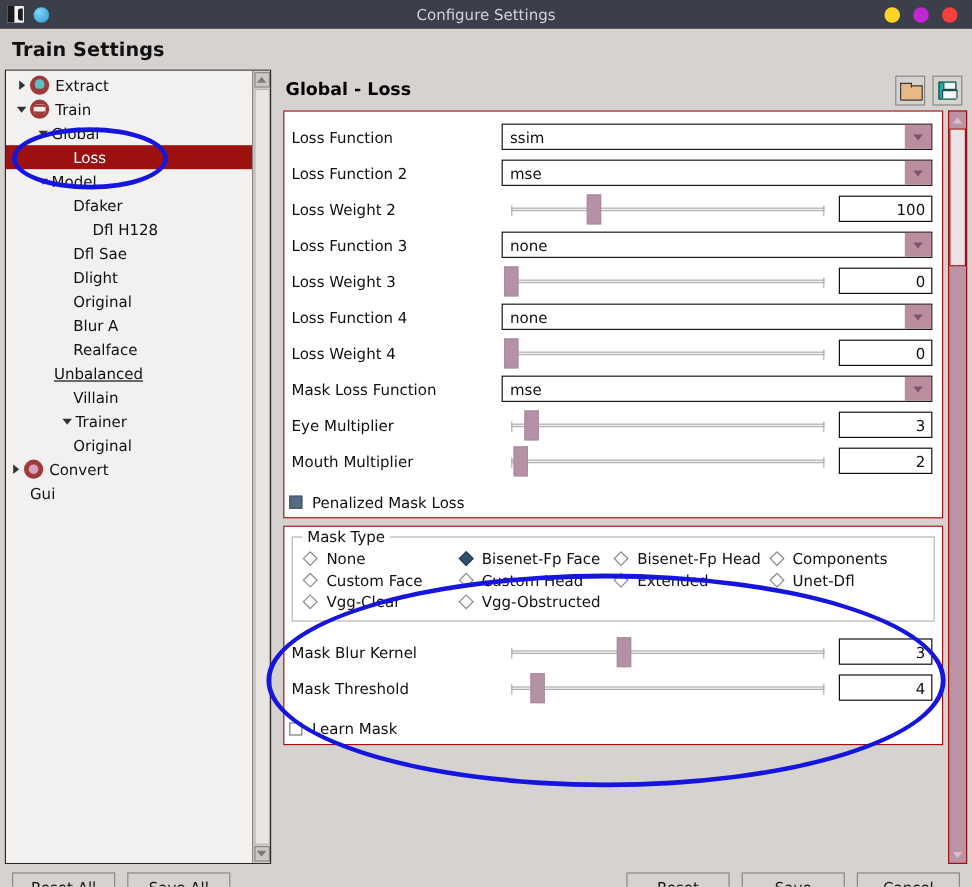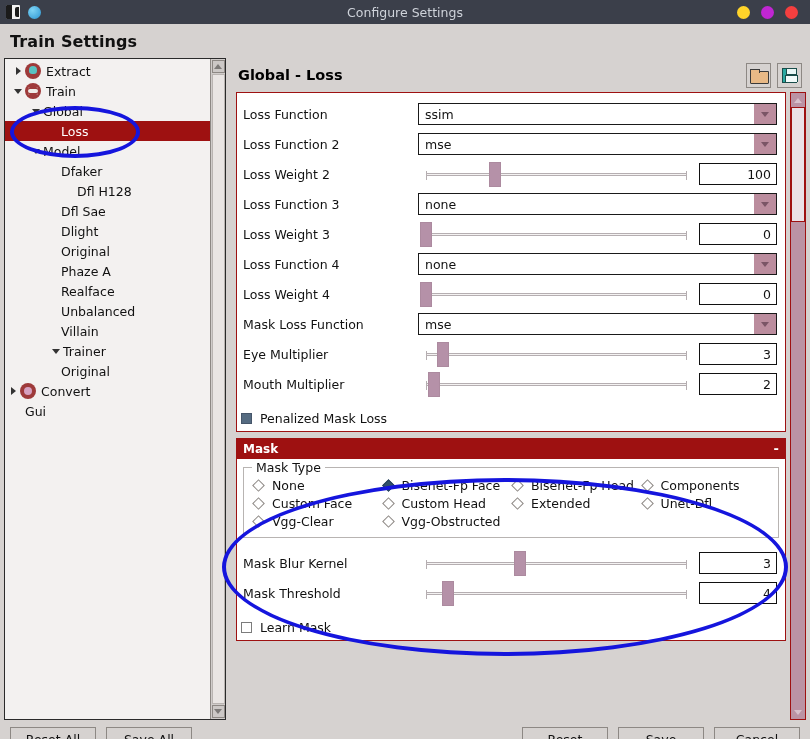--- a/index.html
+++ b/index.html
@@ -293,27 +293,27 @@
         <div class="tree-row" style="padding-left: 42px;">
           <span class="tw none"></span>
           <span>Dlight</span>
         </div>
         <div class="tree-row" style="padding-left: 42px;">
           <span class="tw none"></span>
           <span>Original</span>
         </div>
         <div class="tree-row" style="padding-left: 42px;">
           <span class="tw none"></span>
-          <span>Phaze A</span>
+          <span>Blur A</span>
         </div>
         <div class="tree-row" style="padding-left: 42px;">
           <span class="tw none"></span>
           <span>Realface</span>
         </div>
-        <div class="tree-row" style="padding-left: 42px;">
+        <div class="tree-row" style="padding-left: 26px; text-decoration: underline;">
           <span class="tw none"></span>
           <span>Unbalanced</span>
         </div>
         <div class="tree-row" style="padding-left: 42px;">
           <span class="tw none"></span>
           <span>Villain</span>
         </div>
         <div class="tree-row" style="padding-left: 24px; margin-left: 20px;">
           <span class="tw open"></span>
           <span>Trainer</span>
@@ -457,24 +457,20 @@
                 </div>
               </div>
             </div>
           <div class="cbrow">
             <div class="cbox checked"></div>
             <span class="cblabel">Penalized Mask Loss</span>
           </div>
         </div>
 
         <div class="group-box">
-          <div class="group-title">
-            <span>Mask</span>
-            <span class="group-collapse">-</span>
-          </div>
 
           <div class="fieldset">
             <legend-label>Mask Type</legend-label>
             <div class="radio-grid" id="mask-radios">
                 <div class="radio">
                   <span class="diamond"></span>
                   <span>None</span>
                 </div>
                 <div class="radio">
                   <span class="diamond on"></span>

